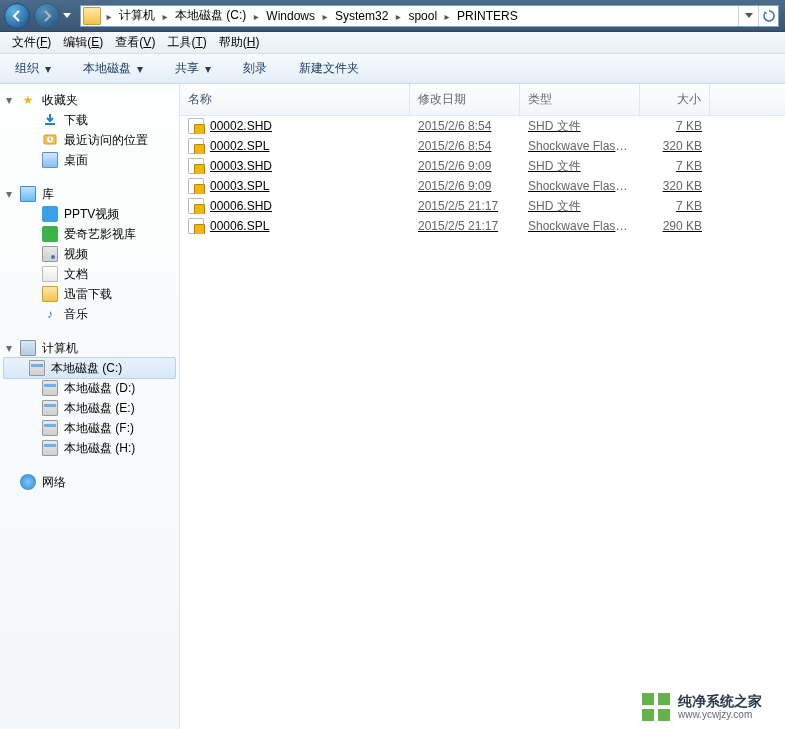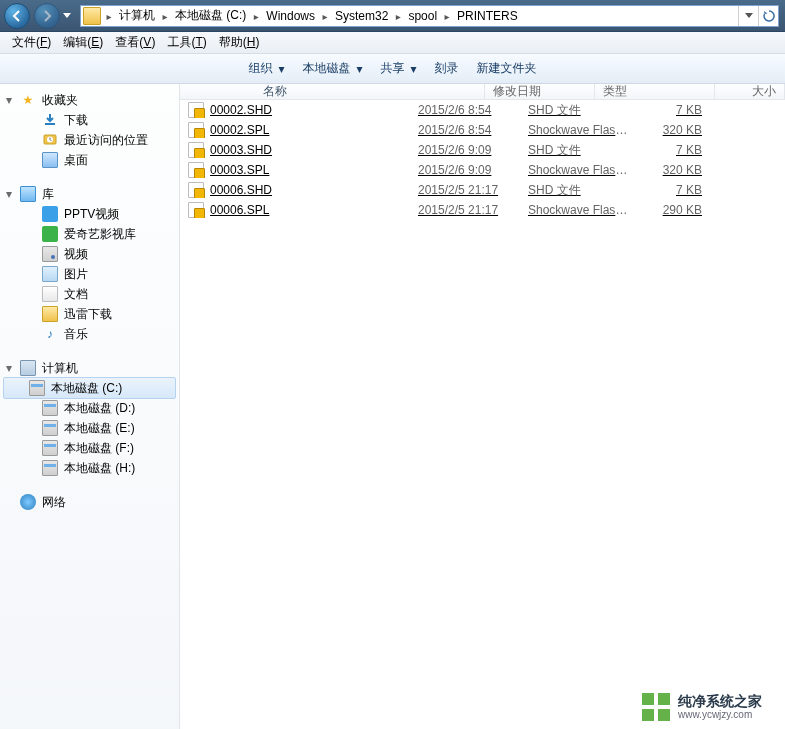--- a/index.html
+++ b/index.html
@@ -58,21 +58,21 @@
     border-bottom: 1px solid #d6dde6;
     display:flex; align-items:center; padding: 0 6px;
   }
   .menuitem { padding: 2px 6px; cursor:pointer; }
   .menuitem u { text-decoration: underline; }
   
   .toolbar {
     height: 30px;
     background: linear-gradient(#f7fbff,#e4edf7);
     border-bottom: 1px solid #cfd8e3;
-    display:flex; align-items:center; padding:0 6px; gap:0;justify-content:center;
+    display:flex; align-items:center; padding:0 6px; gap:14px;
   }
   .tool {
     padding: 3px 8px; display:flex; align-items:center; gap:4px;
     cursor:pointer; border:1px solid transparent; border-radius:2px;
     color:#1a3e66;
   }
   .tool .dd { margin-left:2px; }
   
   .main {
     display:flex; width:100%; height: calc(729px - 32px - 22px - 30px);
@@ -116,24 +116,24 @@
   .ic-recent { position:relative; }
   .ic-recent svg { display:block; }
   .ic-pic { background: linear-gradient(#e0f0ff,#b8d8f0); border:1px solid #7aa8cc; border-radius:1px; }
   .ic-doc { background: linear-gradient(#fff,#e8e8e8); border:1px solid #bcbcbc; border-radius:1px; }
   .ic-dl { position:relative; }
   .ic-dl svg { display:block; }
   .ic-xl { background: linear-gradient(#ffe9a6,#f0c24b); border:1px solid #c9a227; border-radius:1px; }
   
   .listpane { flex:1; display:flex; flex-direction:column; }
   .colhdr {
-    height: 16px; display:flex; align-items:center;
+    height: 32px; display:flex; align-items:center;
     border-bottom: 1px solid #e3e7ec;
     background: linear-gradient(#fdfefe,#f3f6f9);
-    color:#44586e; user-select:none;justify-content:flex-end;
+    color:#44586e; user-select:none;
   }
   .colhdr .col { padding: 0 8px; height:100%; display:flex; align-items:center; border-right:1px solid #e3e7ec; cursor:pointer; }
   .rows { flex:1; overflow:auto;text-decoration:underline; }
   .row {
     display:flex; align-items:center; height:20px;
     padding:0; cursor:pointer;
   }
   .cell { padding: 0 8px; white-space:nowrap; overflow:hidden; text-overflow:ellipsis; }
   .col-name { width: 230px; display:flex; align-items:center; gap:6px; }
   .col-date { width: 110px; color:#666; }
@@ -310,24 +310,20 @@
     </div>
     <div class="tree-item">
       <span class="ic ic-iqy"></span>
       <span>爱奇艺影视库</span>
     </div>
     <div class="tree-item">
       <span class="ic ic-video"></span>
       <span>视频</span>
     </div>
     <div class="tree-item">
-      <span class="ic ic-pic"></span>
-      <span>图片</span>
-    </div>
-    <div class="tree-item">
       <span class="ic ic-doc"></span>
       <span>文档</span>
     </div>
     <div class="tree-item">
       <span class="ic ic-xl"></span>
       <span>迅雷下载</span>
     </div>
     <div class="tree-item">
       <span class="ic ic-music">♪</span>
       <span>音乐</span>

